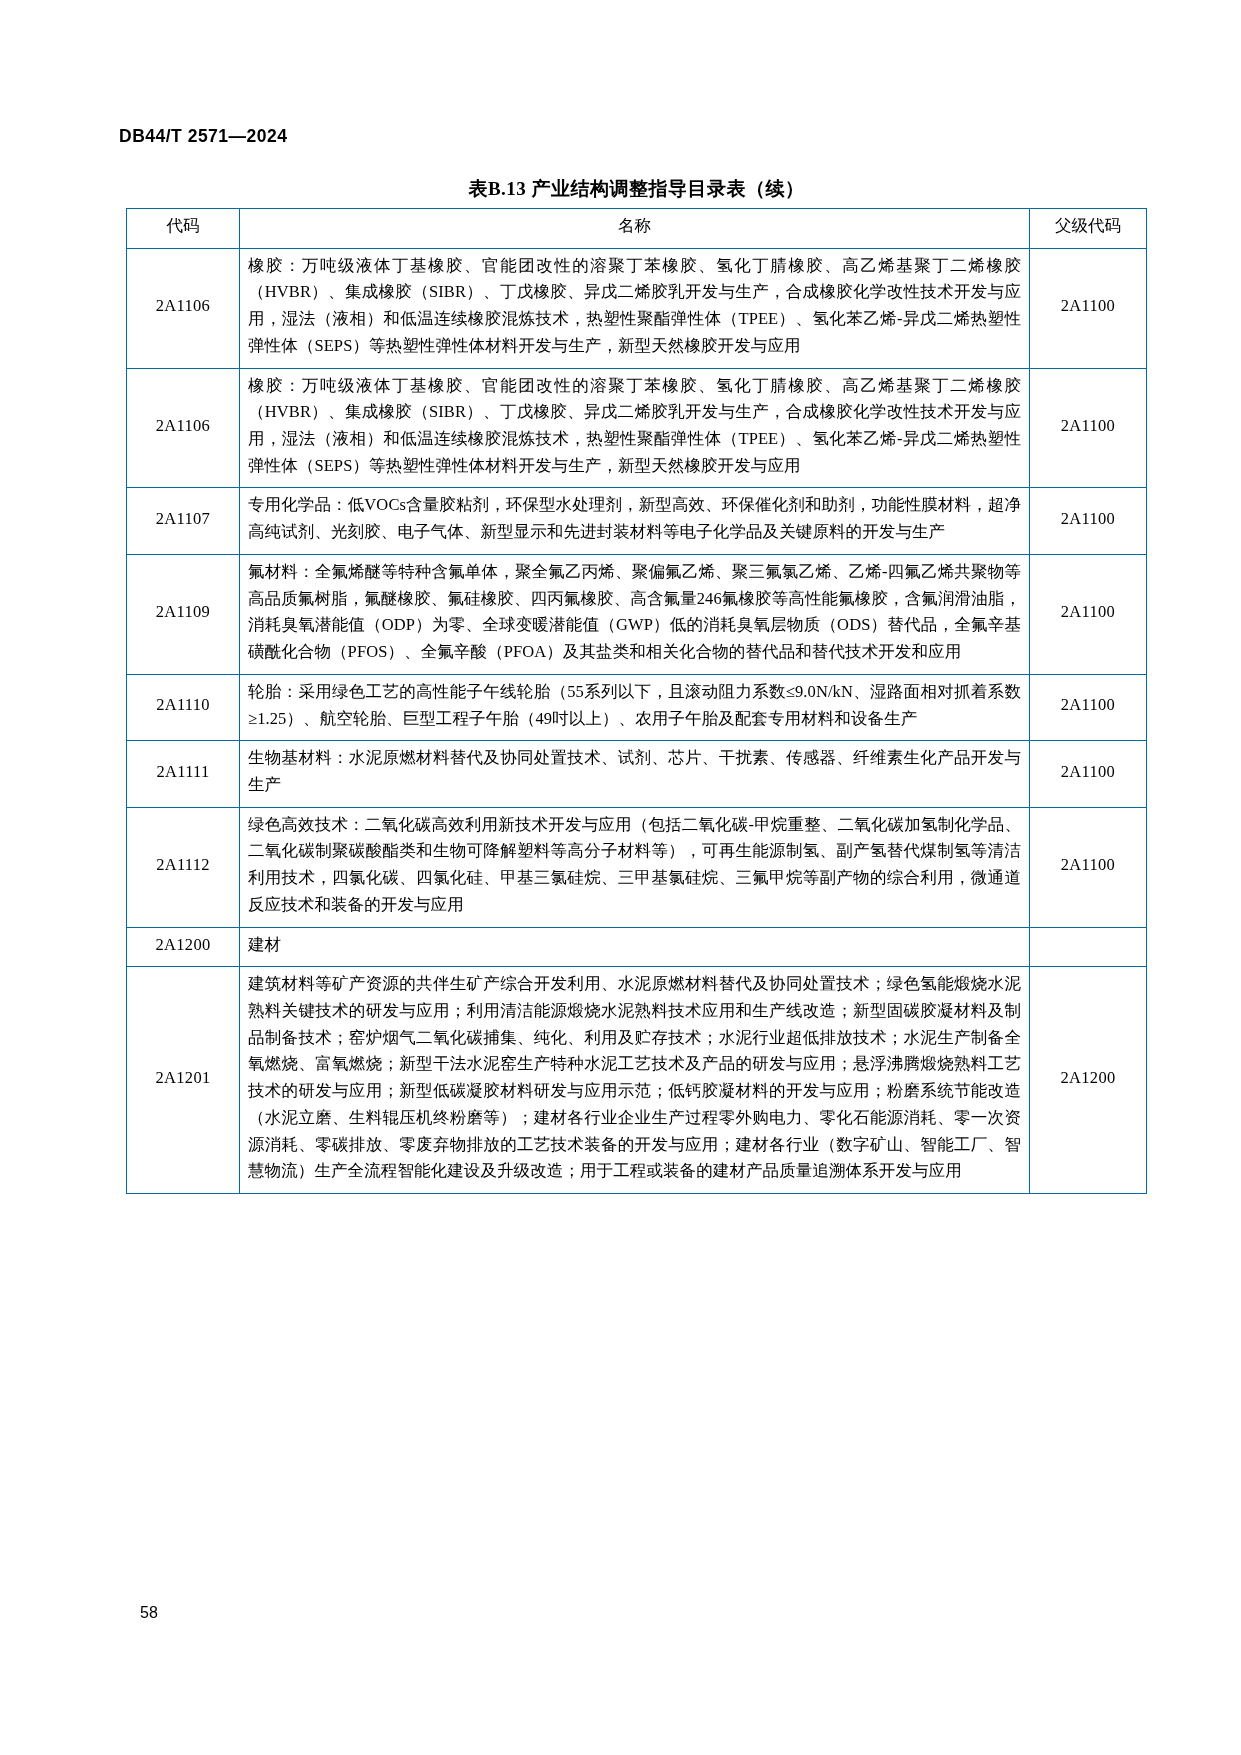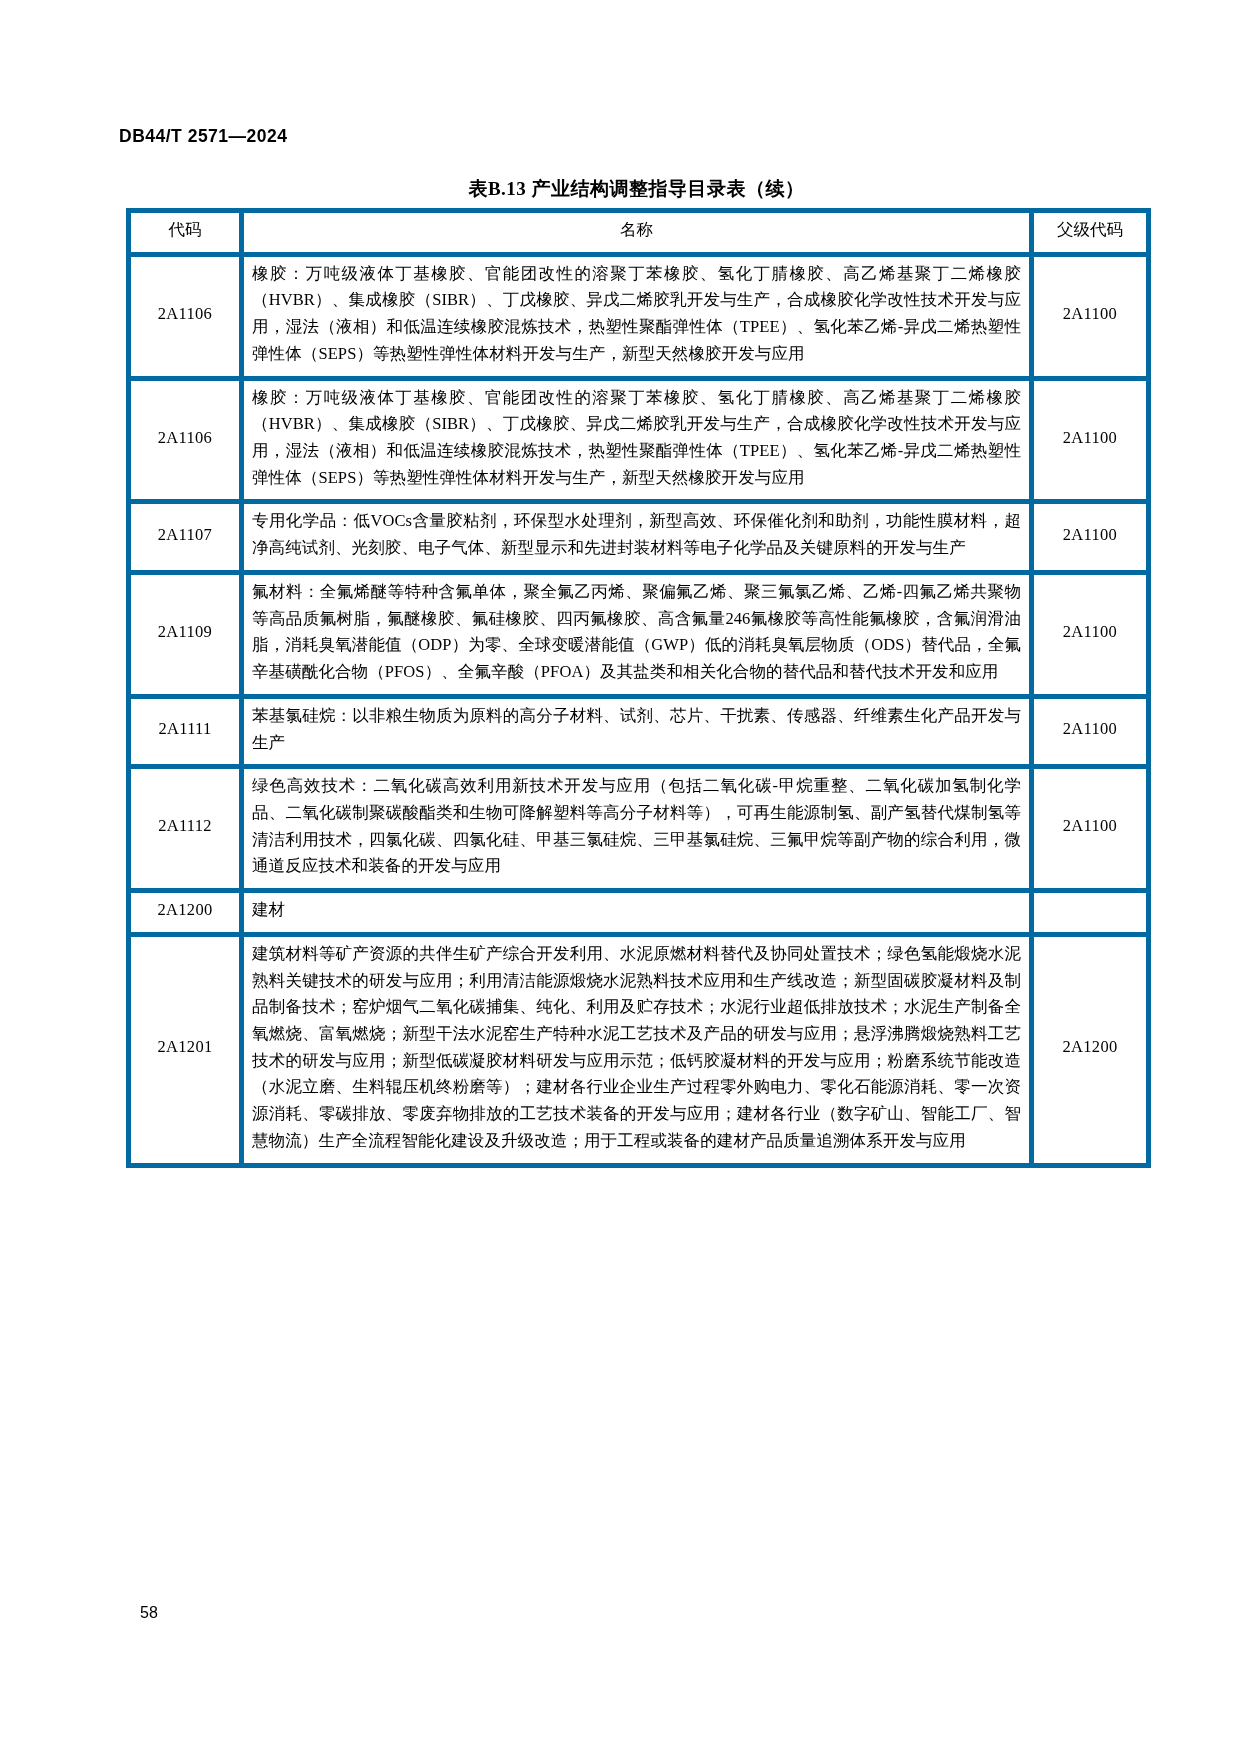--- a/index.html
+++ b/index.html
@@ -44,21 +44,21 @@
   }
   table.maintable {
     position: absolute;
     left: 110px;
     top: 208px;
     width: 1020px;
     border-collapse: collapse;
     table-layout: fixed;
   }
   table.maintable td, table.maintable th {
-    border: 5px solid #0369a1;
+    border: 1px solid #0369a1;
     padding: 4px 8px 8px 8px;
     font-size: 16.5px;
     line-height: 1.62;
     vertical-align: middle;
     font-weight: normal;
   }
   col.c-code { width: 113px; }
   col.c-name { width: 790px; }
   col.c-parent { width: 117px; }
 
@@ -129,22 +129,27 @@
         <td class="code">2A1107</td>
         <td class="name">专用化学品：低VOCs含量胶粘剂，环保型水处理剂，新型高效、环保催化剂和助剂，功能性膜材料，超净高纯试剂、光刻胶、电子气体、新型显示和先进封装材料等电子化学品及关键原料的开发与生产</td>
         <td class="parent">2A1100</td>
       </tr>
       <tr>
         <td class="code">2A1109</td>
         <td class="name">氟材料：全氟烯醚等特种含氟单体，聚全氟乙丙烯、聚偏氟乙烯、聚三氟氯乙烯、乙烯-四氟乙烯共聚物等高品质氟树脂，氟醚橡胶、氟硅橡胶、四丙氟橡胶、高含氟量246氟橡胶等高性能氟橡胶，含氟润滑油脂，消耗臭氧潜能值（ODP）为零、全球变暖潜能值（GWP）低的消耗臭氧层物质（ODS）替代品，全氟辛基磺酰化合物（PFOS）、全氟辛酸（PFOA）及其盐类和相关化合物的替代品和替代技术开发和应用</td>
         <td class="parent">2A1100</td>
       </tr>
       <tr>
+        <td class="code">2A1110</td>
+        <td class="name">轮胎：采用绿色工艺的高性能子午线轮胎（55系列以下，且滚动阻力系数≤9.0N/kN、湿路面相对抓着系数≥1.25）、航空轮胎、巨型工程子午胎（49吋以上）、农用子午胎及配套专用材料和设备生产</td>
+        <td class="parent">2A1100</td>
+      </tr>
+      <tr>
         <td class="code">2A1111</td>
-        <td class="name">苯基氯硅烷：以非粮生物质为原料的高分子材料、试剂、芯片、干扰素、传感器、纤维素生化产品开发与生产</td>
+        <td class="name">生物基材料：水泥原燃材料替代及协同处置技术、试剂、芯片、干扰素、传感器、纤维素生化产品开发与生产</td>
         <td class="parent">2A1100</td>
       </tr>
       <tr>
         <td class="code">2A1112</td>
         <td class="name">绿色高效技术：二氧化碳高效利用新技术开发与应用（包括二氧化碳-甲烷重整、二氧化碳加氢制化学品、二氧化碳制聚碳酸酯类和生物可降解塑料等高分子材料等），可再生能源制氢、副产氢替代煤制氢等清洁利用技术，四氯化碳、四氯化硅、甲基三氯硅烷、三甲基氯硅烷、三氟甲烷等副产物的综合利用，微通道反应技术和装备的开发与应用</td>
         <td class="parent">2A1100</td>
       </tr>
       <tr>
         <td class="code">2A1200</td>
         <td class="name single">建材</td>

